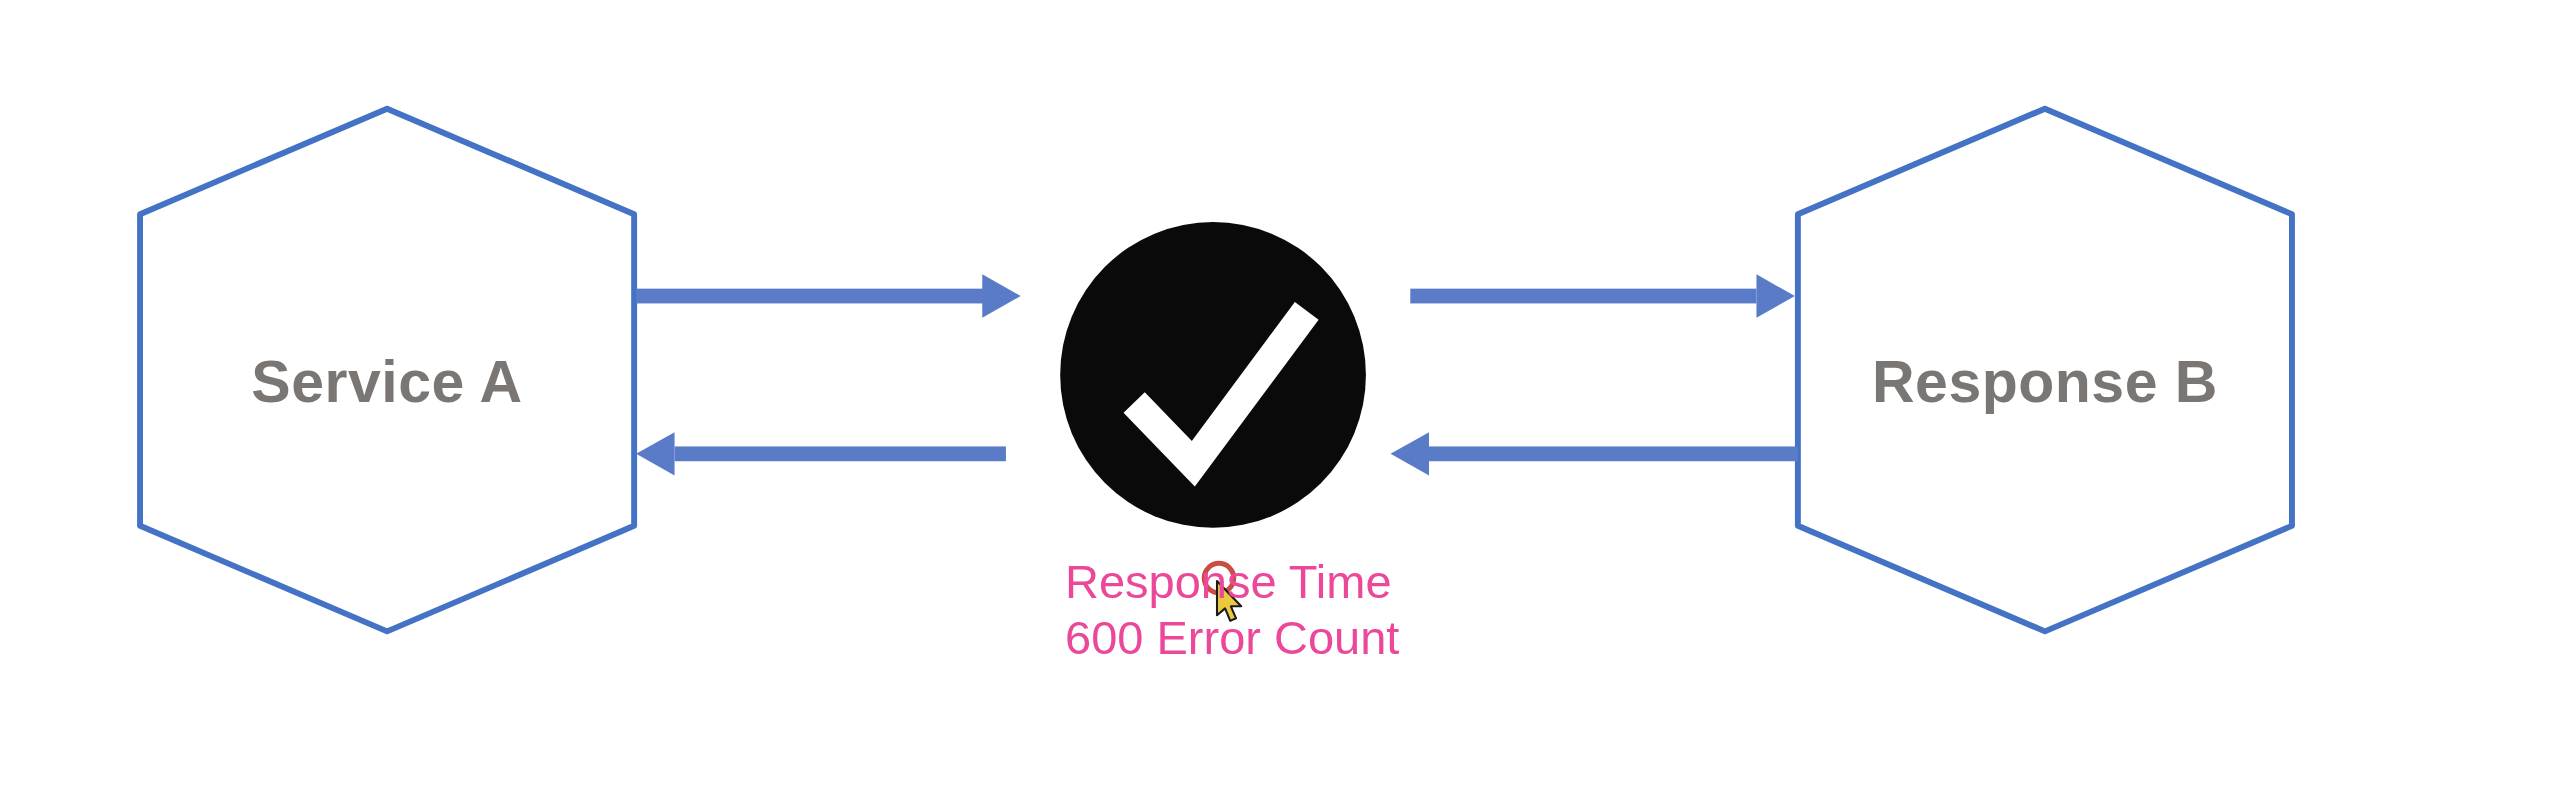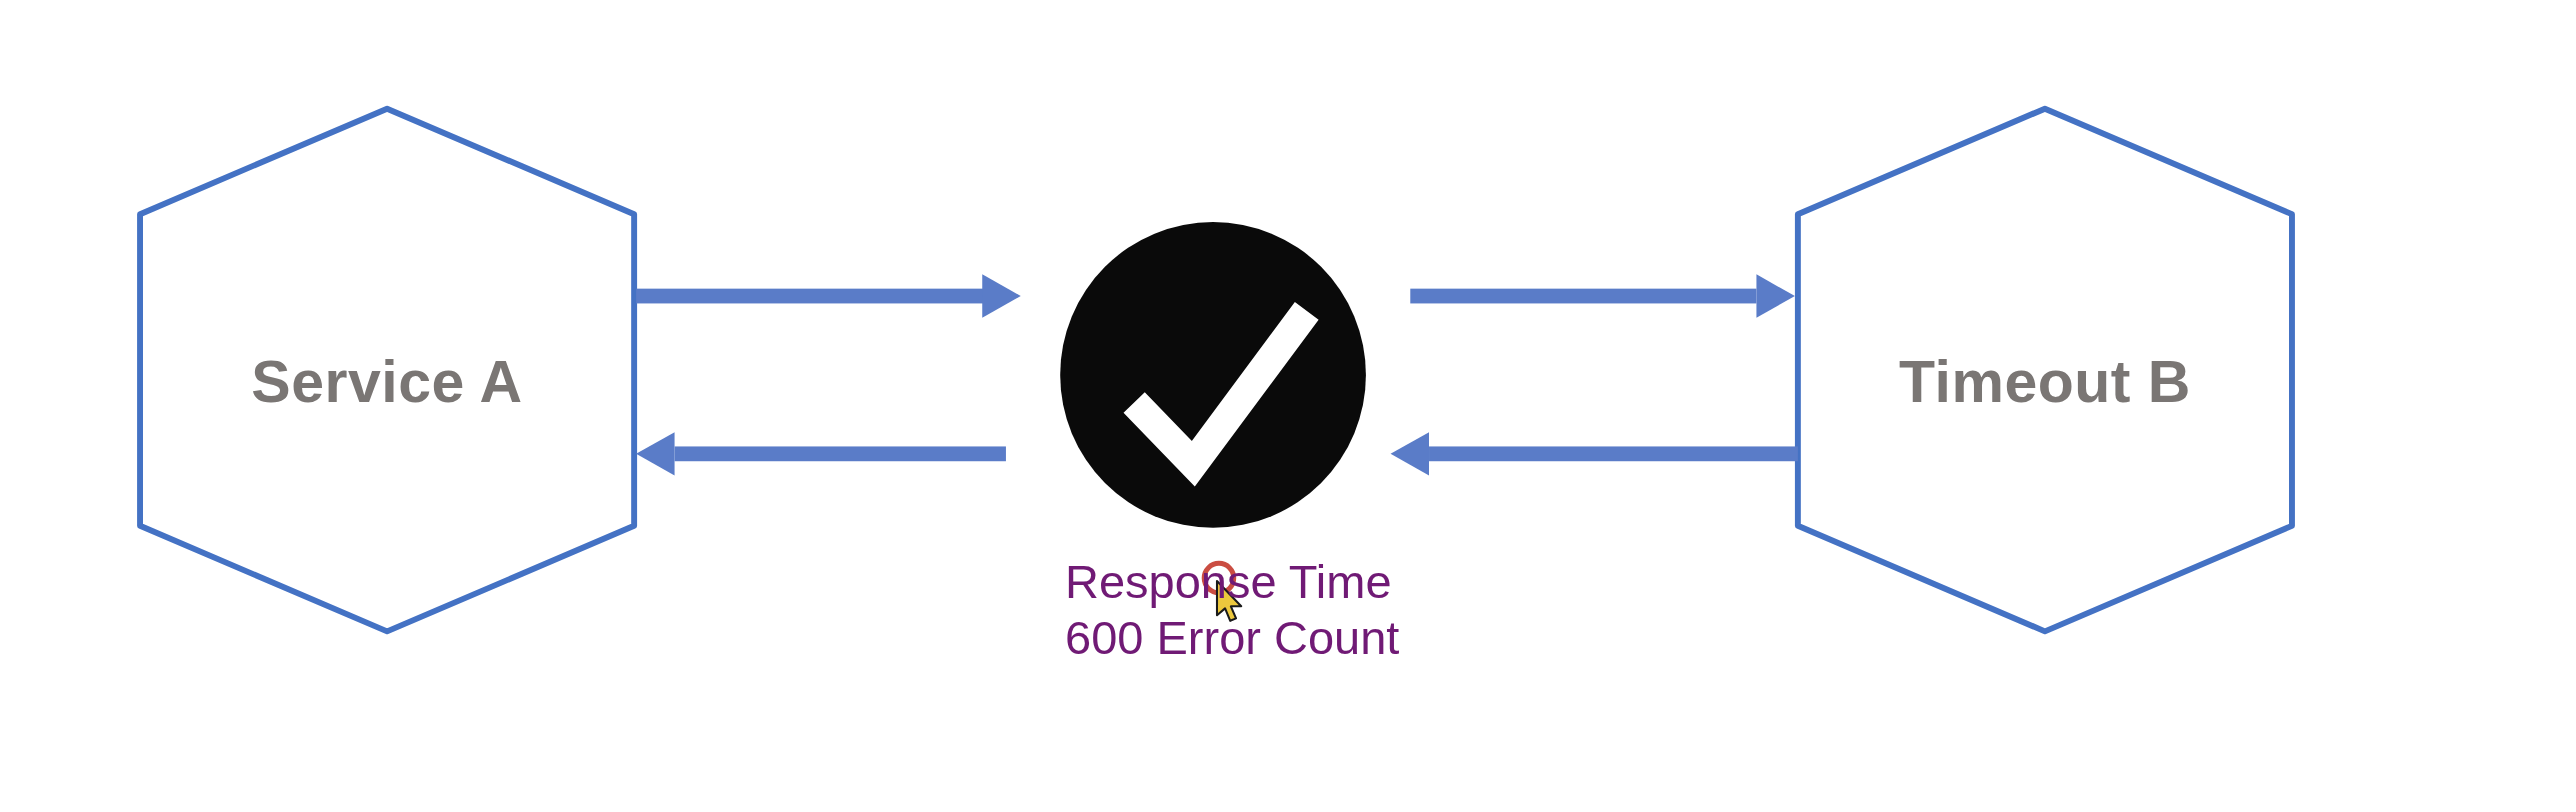--- a/index.html
+++ b/index.html
@@ -36,21 +36,21 @@
   }
   .node-label.a { left: 140px; }
   .node-label.b { left: 1798px; }
   .metrics-list {
     position: absolute;
     left: 1065px;
     top: 554px;
     font-size: 47px;
     line-height: 56px;
     font-weight: 400;
-    color: #701a75;
+    color: #ec4899;
     white-space: nowrap;
     user-select: none;
   }
   .metric-line { height: 56px; }
 </style>
 </head>
 <body>
 
 <div class="stage">
 
@@ -86,21 +86,21 @@
     </g>
 
     <circle cx="1236" cy="586" r="15" fill="none" stroke-width="5" opacity="0.9" stroke="#c43a2d"></circle>
 
     <g transform="translate(1234,589) scale(2.1)">
       <path d="M0 0 L0 16.5 L3.9 13.2 L6.4 19.2 L9.2 18 L6.7 12.2 L11.7 12.2 Z" stroke-width="1" stroke-linejoin="round" fill="#ecc83d" stroke="#1a1a1a"></path>
     </g>
   </svg>
 
   <div class="node-label a">Service A</div>
-  <div class="node-label b">Timeout B</div>
+  <div class="node-label b">Response B</div>
 
   <div class="metrics-list">
     <div class="metric-line">Response Time</div>
     <div class="metric-line">600 Error Count</div>
   </div>
 
 </div>
 
 
 </body></html>

